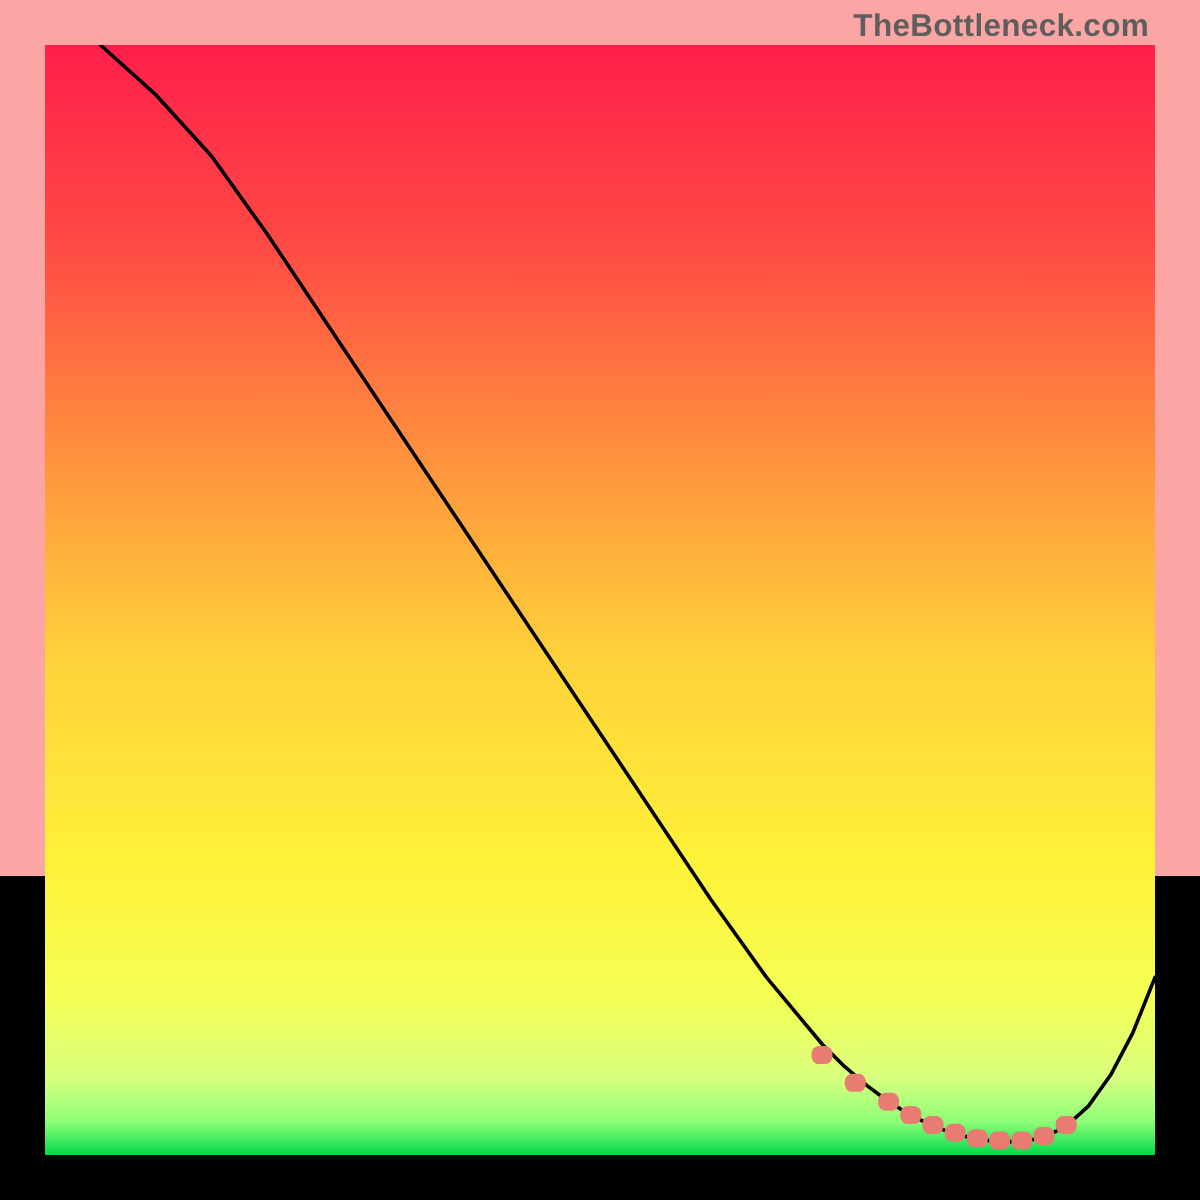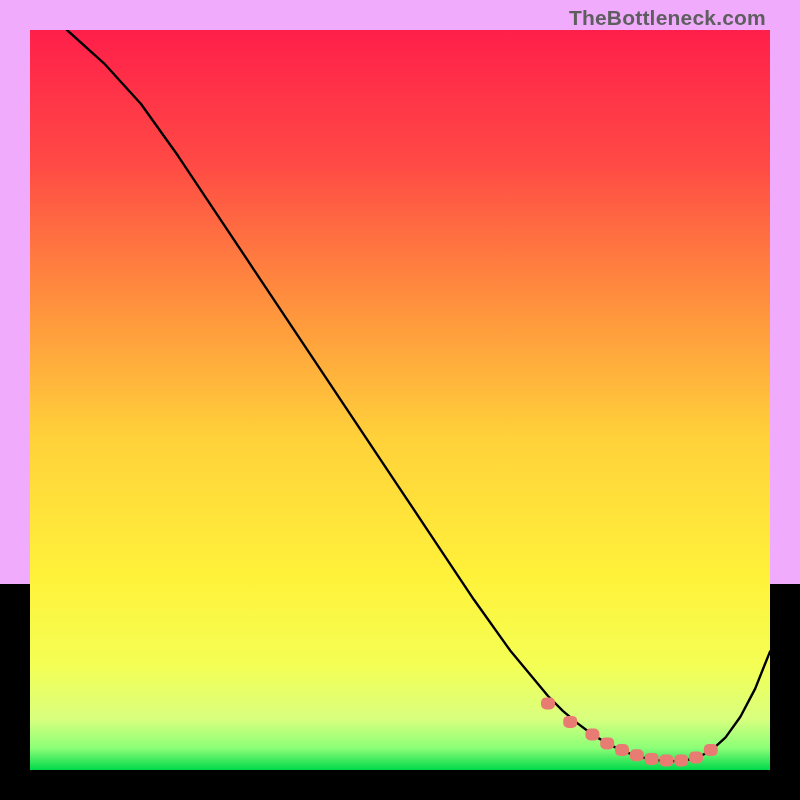--- a/index.html
+++ b/index.html
@@ -8,21 +8,21 @@
     width: 800px;
     height: 800px;
     background: #000;
     overflow: hidden;
   }
   .chart-frame {
     position: absolute;
     left: 0; top: 0;
     width: 800px;
     height: 584px;
-    background: #f0abfc;
+    background: #fca5a5;
   }
   .plot-area {
     position: absolute;
     left: 30px;
     top: 30px;
     width: 740px;
     height: 740px;
   }
   .grad {
     position: absolute;

